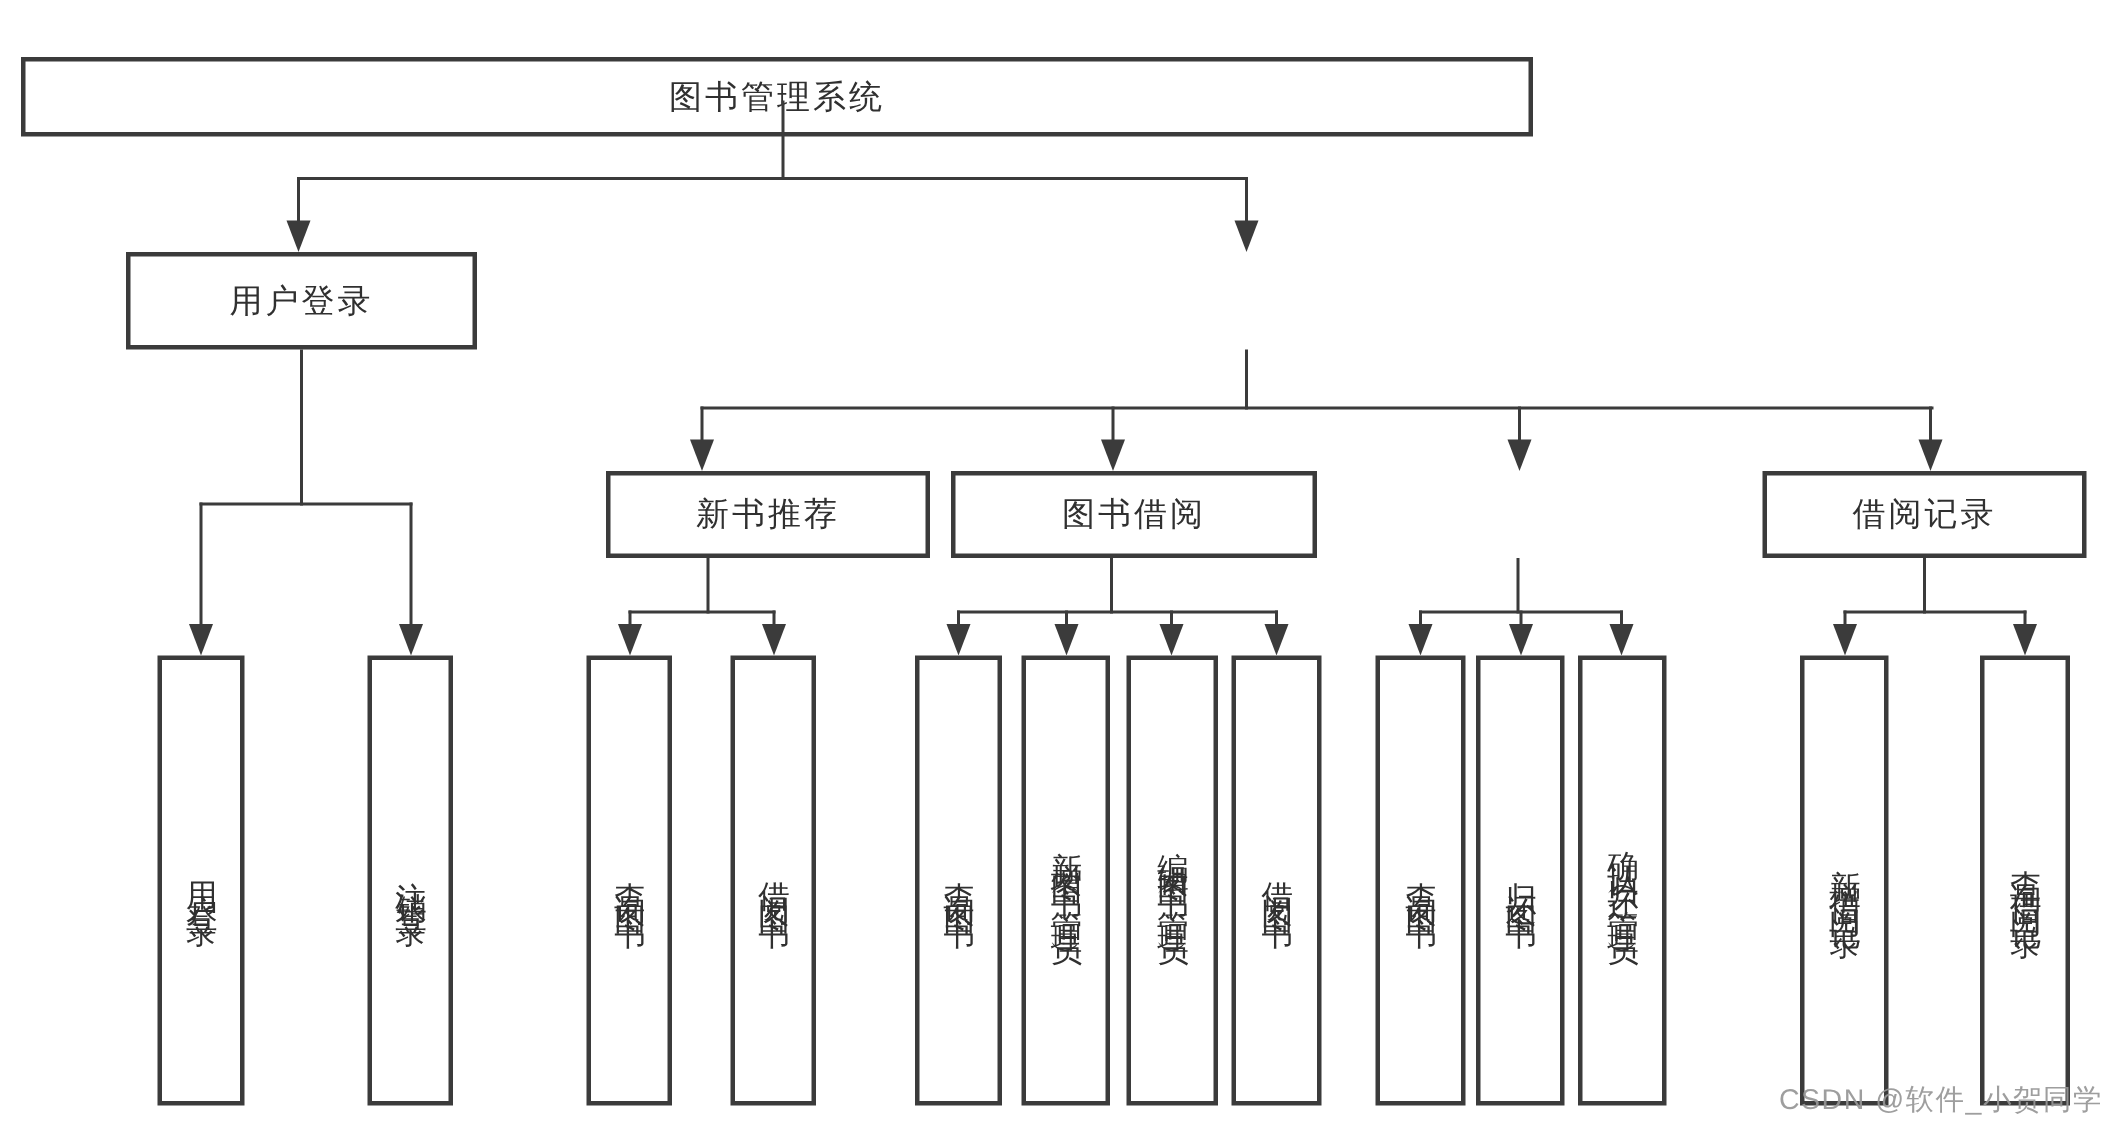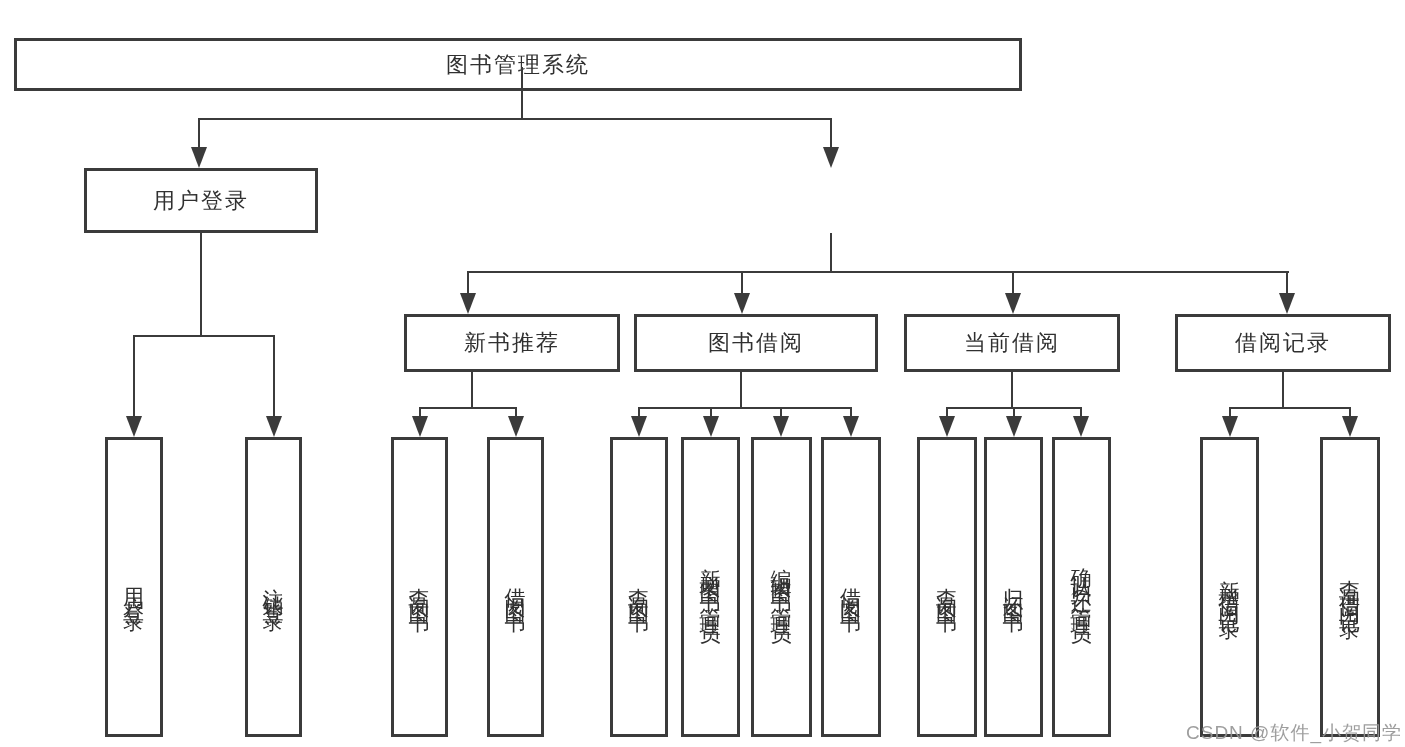--- a/index.html
+++ b/index.html
@@ -93,21 +93,20 @@
   <div class="ar" style="left:460px; top:293px;"></div>
   <div class="vl" style="left:741px; top:271px; height:26px;"></div>
   <div class="ar" style="left:734px; top:293px;"></div>
   <div class="vl" style="left:1012px; top:271px; height:26px;"></div>
   <div class="ar" style="left:1005px; top:293px;"></div>
   <div class="vl" style="left:1286px; top:271px; height:26px;"></div>
   <div class="ar" style="left:1279px; top:293px;"></div>
 
   <div class="box h-label" style="left:364px; top:314px; width:216px; height:58px;margin-left:40px;">新书推荐</div>
   <div class="box h-label" style="left:634px; top:314px; width:244px; height:58px;">图书借阅</div>
-  <div class="box h-label" style="left:904px; top:314px; width:216px; height:58px;">当前借阅</div>
   <div class="box h-label" style="left:1175px; top:314px; width:216px; height:58px;">借阅记录</div>
 
   <div class="vl" style="left:471px; top:372px; height:37px;"></div>
   <div class="hl" style="left:419px; top:407px; width:98px;"></div>
   <div class="vl" style="left:419px; top:407px; height:14px;"></div>
   <div class="ar" style="left:412px; top:416px;"></div>
   <div class="vl" style="left:515px; top:407px; height:14px;"></div>
   <div class="ar" style="left:508px; top:416px;"></div>
 
   <div class="vl" style="left:740px; top:372px; height:37px;"></div>

